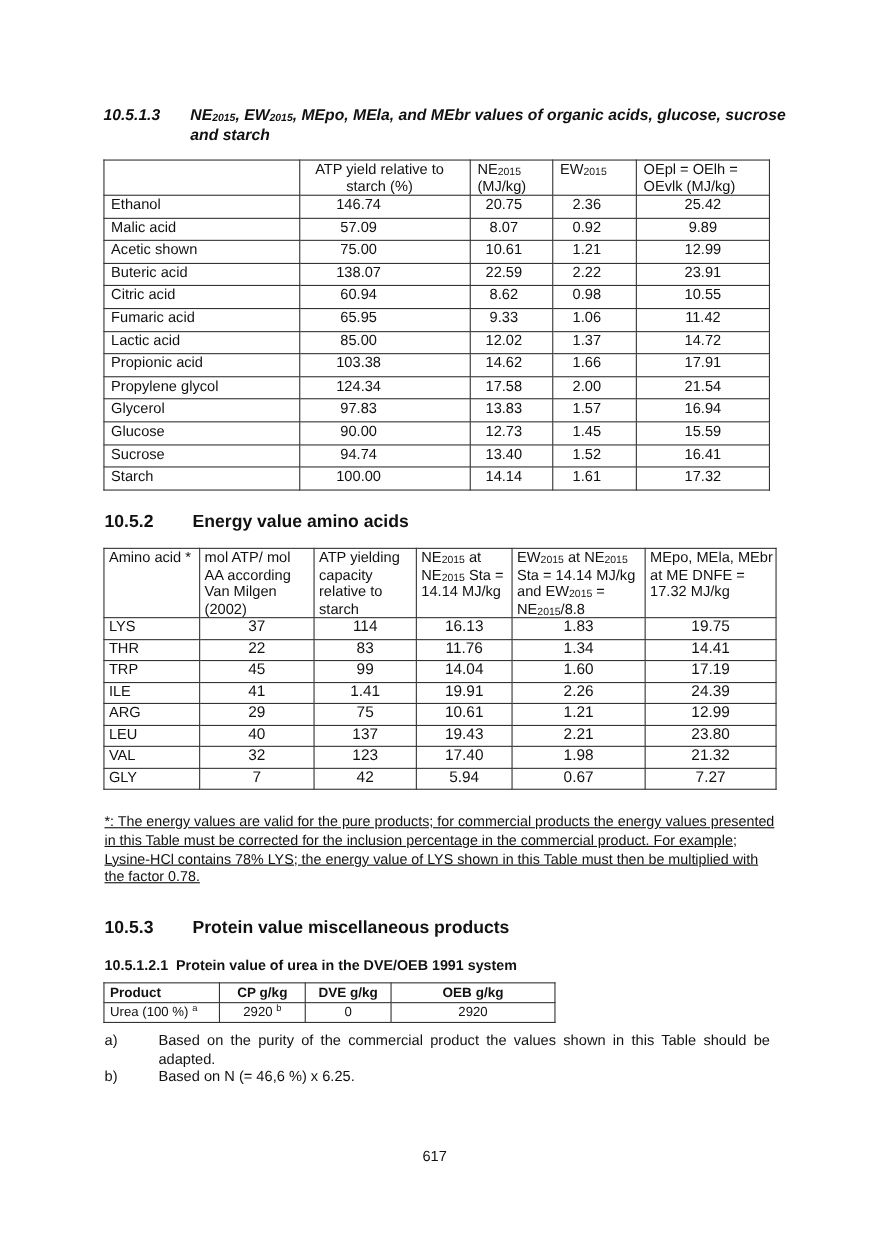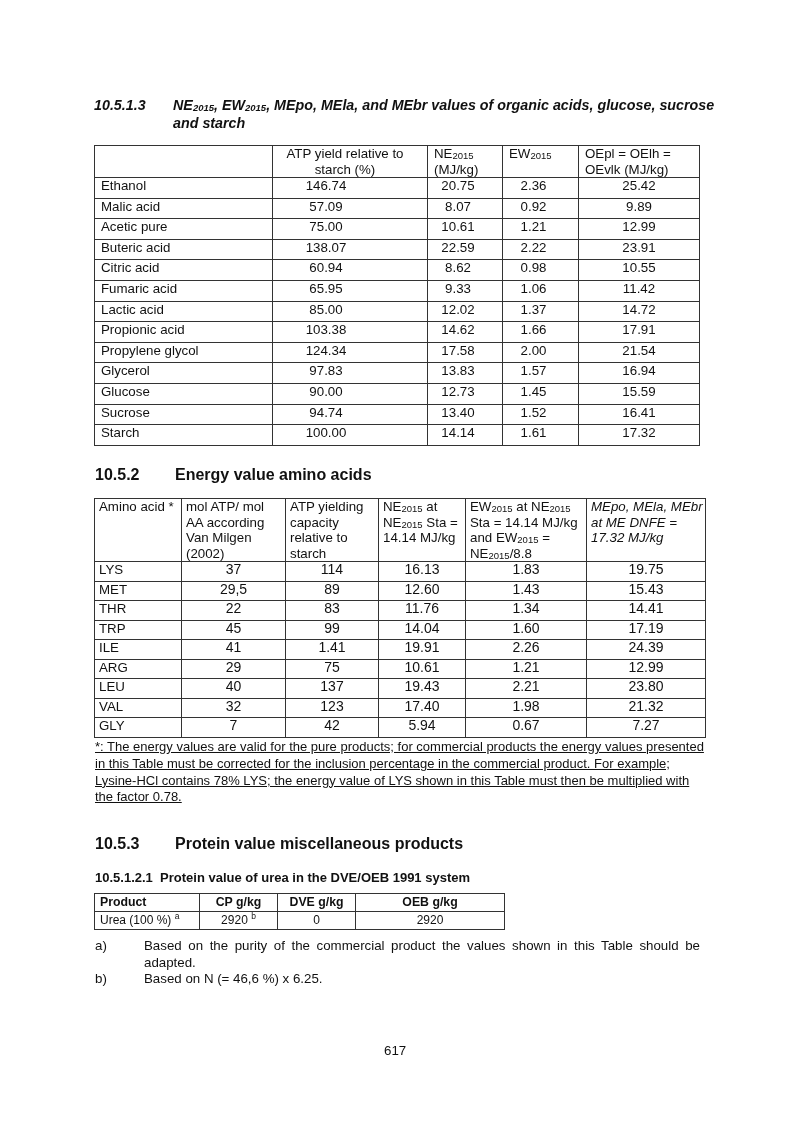--- a/index.html
+++ b/index.html
@@ -71,21 +71,21 @@
         <td class="c">25.42</td>
       </tr>
       <tr>
         <td class="">Malic acid</td>
         <td class="r r1">57.09</td>
         <td class="r r2">8.07</td>
         <td class="r r3">0.92</td>
         <td class="c">9.89</td>
       </tr>
       <tr>
-        <td class="">Acetic pure</td>
+        <td class="">Acetic shown</td>
         <td class="r r1">75.00</td>
         <td class="r r2">10.61</td>
         <td class="r r3">1.21</td>
         <td class="c">12.99</td>
       </tr>
       <tr>
         <td class="">Buteric acid</td>
         <td class="r r1">138.07</td>
         <td class="r r2">22.59</td>
         <td class="r r3">2.22</td>
@@ -171,37 +171,29 @@
       <col style="width:121px">
       <col style="width:119px">
   </colgroup>
   <tbody id="t2-body">
       <tr class="hdr">
         <td class="wrap" style="padding-left: 4px; padding-right: 2px;">Amino acid *</td>
         <td class="wrap" style="padding-left: 4px; padding-right: 2px;">mol ATP/ mol AA according Van Milgen (2002)</td>
         <td class="wrap" style="padding-left: 4px; padding-right: 2px;">ATP yielding capacity relative to starch</td>
         <td class="wrap" style="padding-left: 4px; padding-right: 2px;">NE<sub>2015</sub> at NE<sub>2015</sub> Sta = 14.14 MJ/kg</td>
         <td class="wrap" style="padding-left: 4px; padding-right: 2px;">EW<sub>2015</sub> at NE<sub>2015</sub> Sta = 14.14 MJ/kg and EW<sub>2015</sub> = NE<sub>2015</sub>/8.8</td>
-        <td class="wrap" style="padding-left: 4px; padding-right: 2px; font-style: italic;">MEpo, MEla, MEbr at ME DNFE = 17.32 MJ/kg</td>
+        <td class="wrap" style="padding-left: 4px; padding-right: 2px;">MEpo, MEla, MEbr at ME DNFE = 17.32 MJ/kg</td>
       </tr>
       <tr>
         <td class="amino" style="padding-left: 4px;">LYS</td>
         <td class="c">37</td>
         <td class="c">114</td>
         <td class="c">16.13</td>
         <td class="c">1.83</td>
         <td class="c">19.75</td>
-      </tr>
-      <tr>
-        <td class="amino" style="padding-left: 4px;">MET</td>
-        <td class="c">29,5</td>
-        <td class="c">89</td>
-        <td class="c">12.60</td>
-        <td class="c">1.43</td>
-        <td class="c">15.43</td>
       </tr>
       <tr>
         <td class="amino" style="padding-left: 4px;">THR</td>
         <td class="c">22</td>
         <td class="c">83</td>
         <td class="c">11.76</td>
         <td class="c">1.34</td>
         <td class="c">14.41</td>
       </tr>
       <tr>

